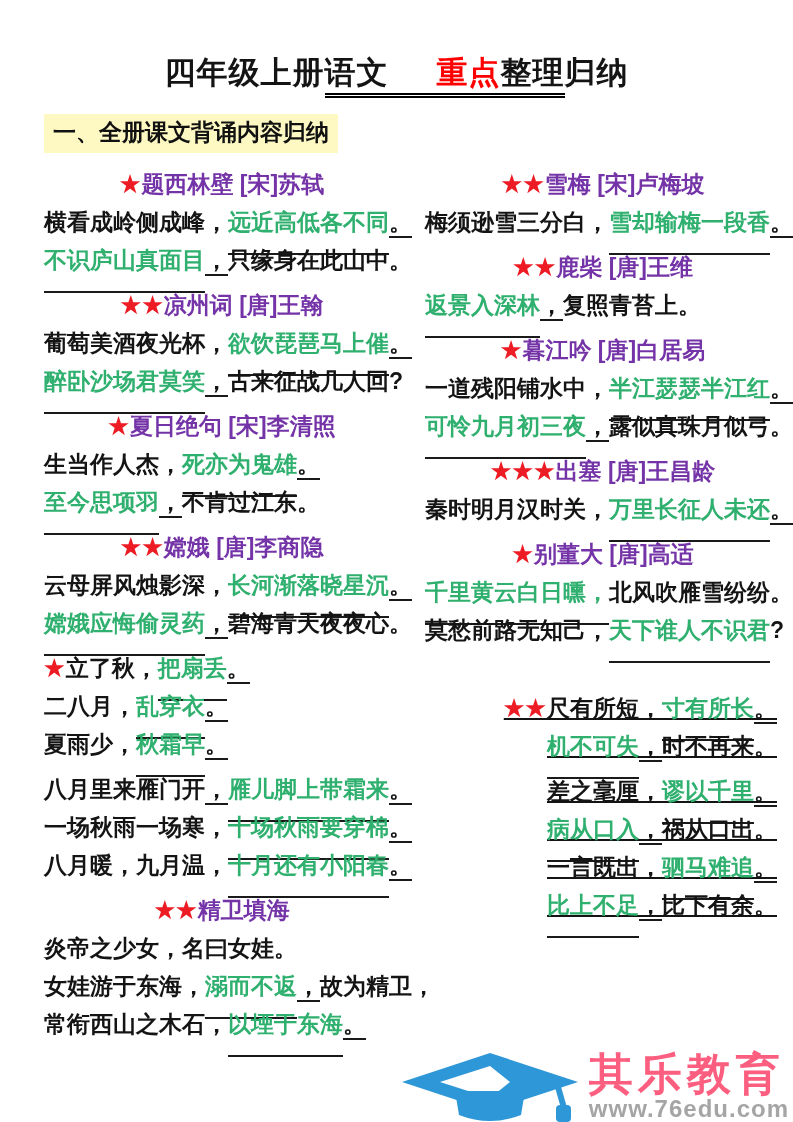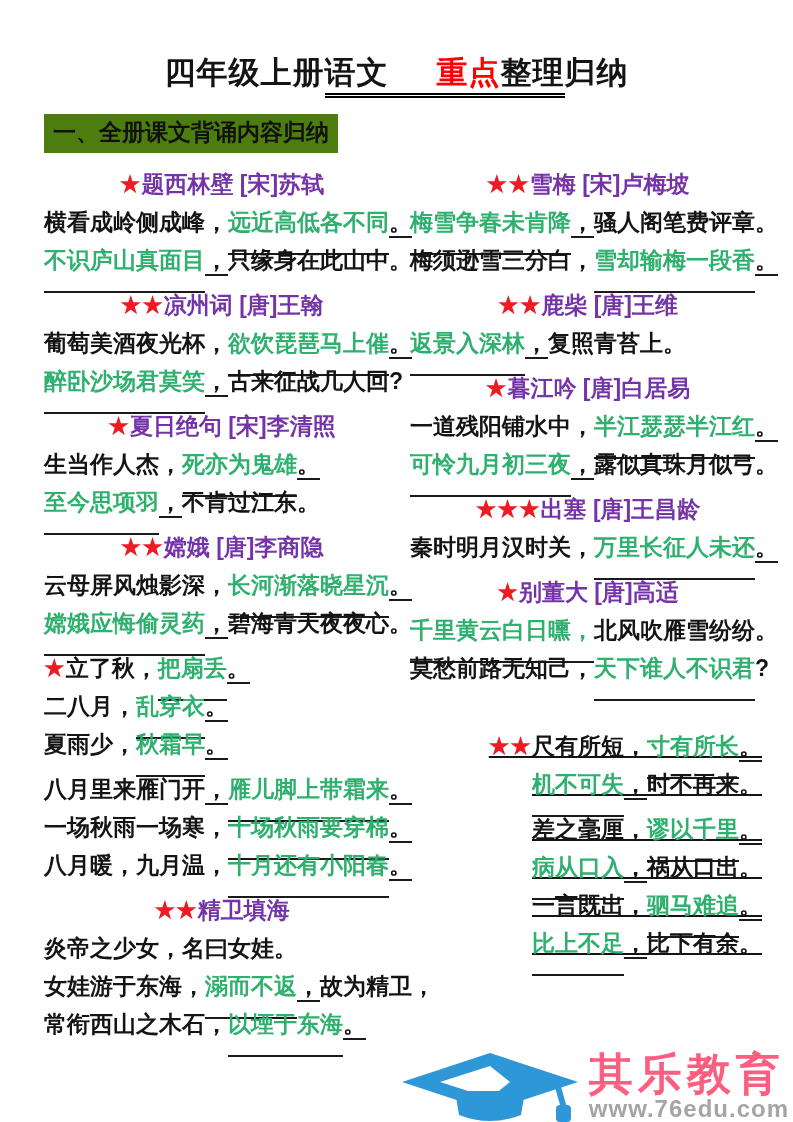--- a/index.html
+++ b/index.html
@@ -22,31 +22,31 @@
     white-space:nowrap;
   }
   .main-title .ul{
     border-bottom:5px double #000;
     padding-bottom:3px;
   }
   .red{color:#ff0000;margin-left:48px;}
   
   .section-heading{
     display:inline-block;
-    background:#4d7c0f;
+    background:#fef9c3;
     color:#111;
     font-size:23px;
     line-height:1.2;
     padding:5px 9px 6px 9px;
     margin:20px 0 0 44px;
   }
   
   .cols{
     display:flex;
-    gap:10px;
+    gap:25px;
     padding:12px 26px 0 44px;
   }
   .col{width:356px;}
   .block{margin-bottom:7px;}
   .block.extra-space{margin-top:40px;}
   .line{
     font-size:23px;
     line-height:38px;
     white-space:nowrap;
   }
@@ -137,21 +137,20 @@
         <div class="block">
           <div class="block-title"><span class="stars">★★</span><span>精卫填海</span></div>
           <div class="line"><span>炎帝之少女，名曰女娃。</span></div>
           <div class="line"><span>女娃游于东海，</span><span class="g">溺而不返</span><span class="u">，</span><span>故为精卫，</span></div>
           <div class="line"><span>常衔西山之木石，</span><span class="g">以堙于东海</span><span class="u">。</span></div>
         </div>
       </div>
     <div class="col" id="col-right">
         <div class="block">
           <div class="block-title"><span class="stars">★★</span><span>雪梅 [宋]卢梅坡</span></div>
-          <div class="line"><span class="g">梅雪争春未肯降</span><span class="u">，</span><span>骚人阁笔费评章。</span></div>
           <div class="line"><span>梅须逊雪三分白，</span><span class="g">雪却输梅一段香</span><span class="u">。</span></div>
         </div>
         <div class="block">
           <div class="block-title"><span class="stars">★★</span><span>鹿柴 [唐]王维</span></div>
           <div class="line"><span class="g">返景入深林</span><span class="u">，</span><span>复照青苔上。</span></div>
         </div>
         <div class="block">
           <div class="block-title"><span class="stars">★</span><span>暮江吟 [唐]白居易</span></div>
           <div class="line"><span>一道残阳铺水中，</span><span class="g">半江瑟瑟半江红</span><span class="u">。</span></div>
           <div class="line"><span class="g">可怜九月初三夜</span><span class="u">，</span><span>露似真珠月似弓。</span></div>

